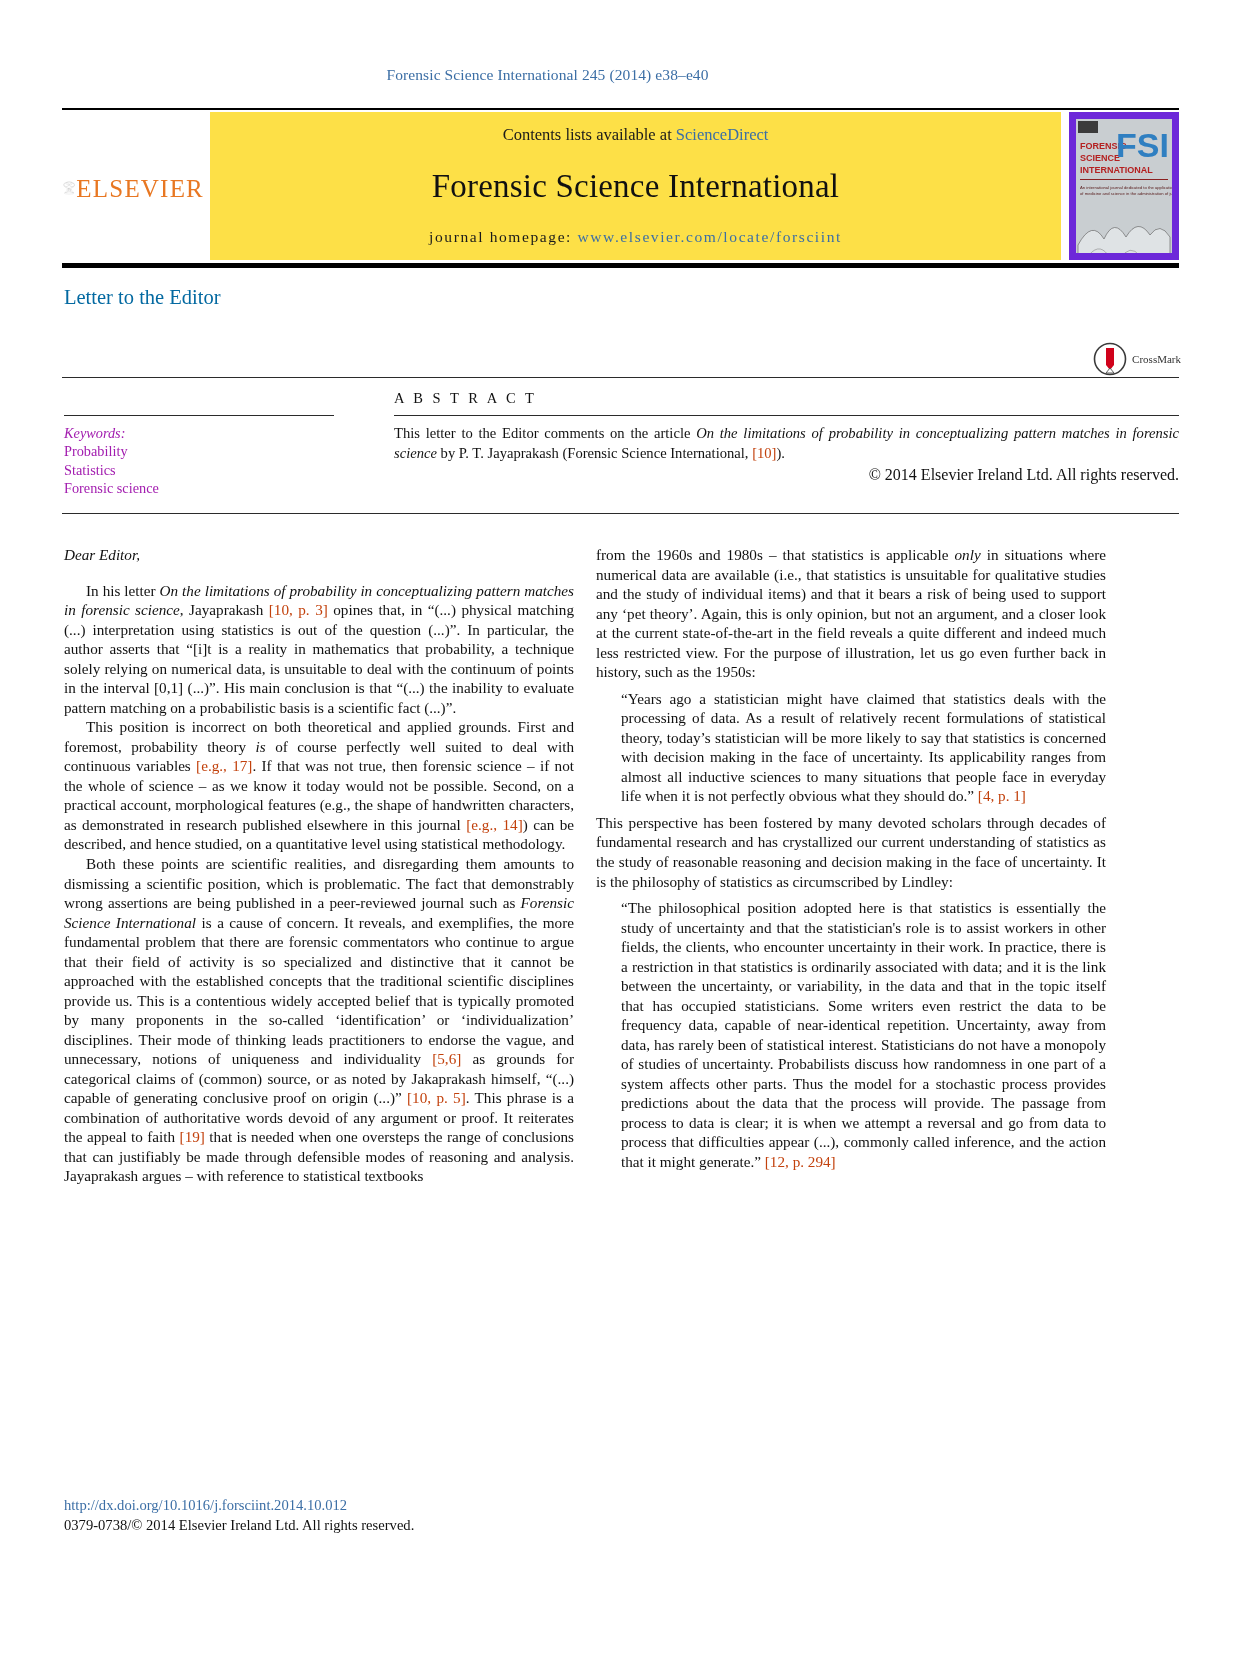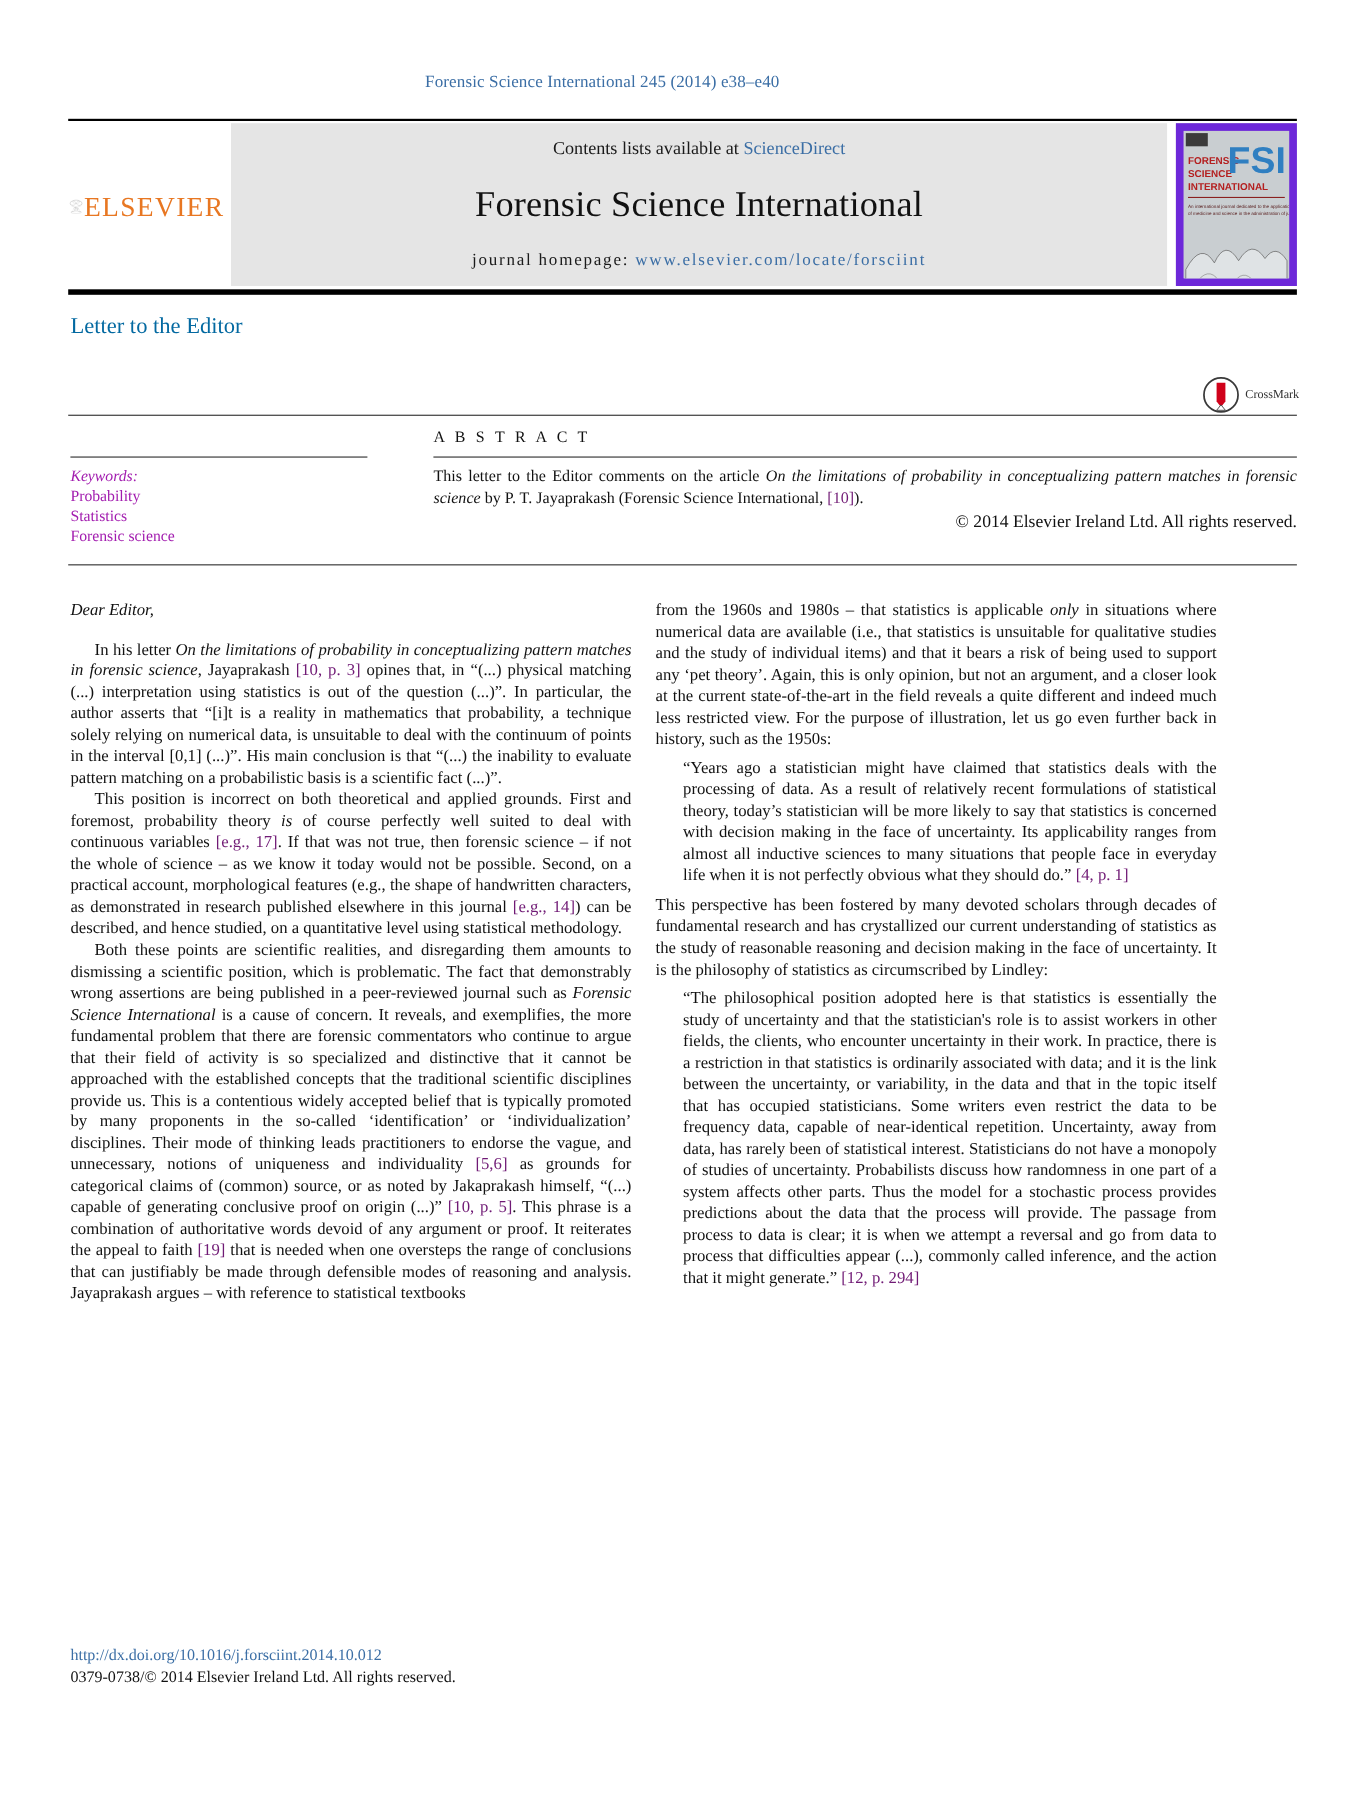--- a/index.html
+++ b/index.html
@@ -67,21 +67,21 @@
     font-family: "Liberation Serif", serif;
     font-size: 25px;
     letter-spacing: 1.2px;
     color: #e87722;
     font-weight: 400;
     line-height: 1;
     margin-top: 1px;
   }
   .journal-band {
     flex: 1 1 auto;
-    background: #e5e5e5;
+    background: #fde047;
     display: flex;
     flex-direction: column;
     align-items: center;
     justify-content: space-between;
     padding: 13px 0 14px 0;
     box-sizing: border-box;
     margin-left: 6px;
     margin-right: 8px;
   }
   .contents-line {
@@ -244,21 +244,21 @@
     font-style: italic;
     text-indent: 0;
     margin-bottom: 16px;
   }
   .col blockquote {
     margin: 7px 0 7px 25px;
     text-indent: 0;
     text-align: justify;
   }
   .col i { font-style: italic; }
-  .ref { color: #701a75; }
+  .ref { color: #c2410c; }
 
   
   .footer {
     position: absolute;
     left: 64px;
     top: 1496px;
     font-size: 14.6px;
     line-height: 1.36;
     color: #111;
   }

